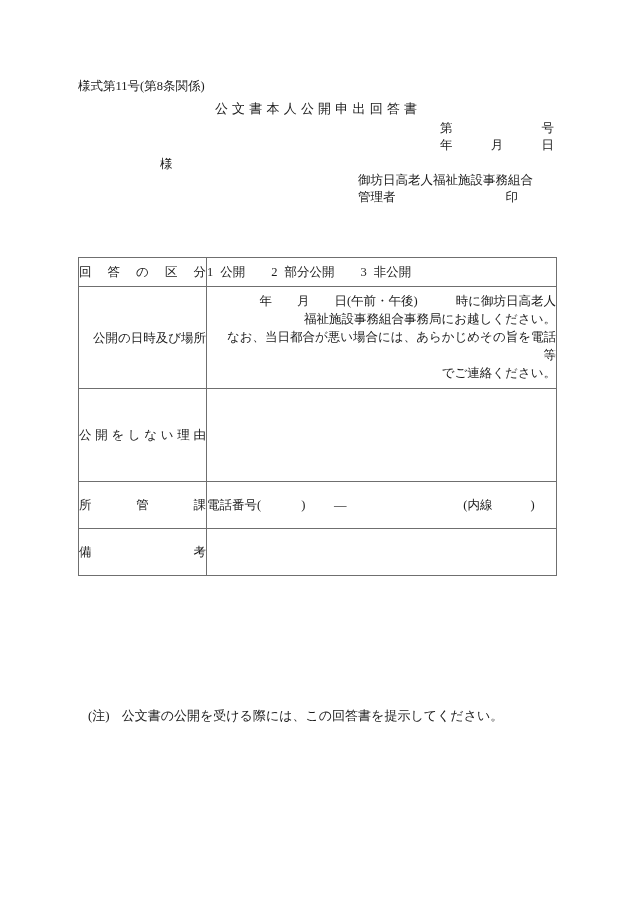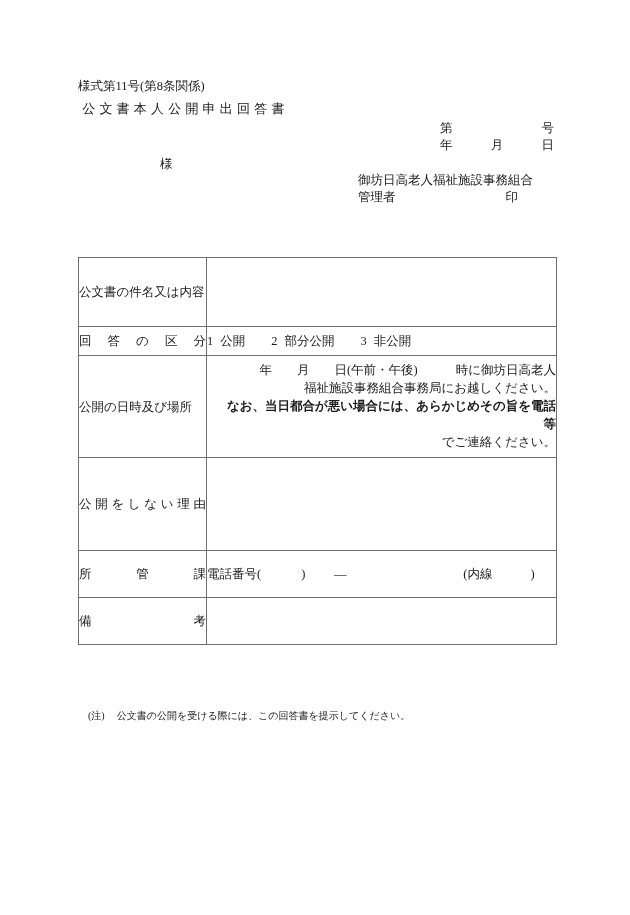--- a/index.html
+++ b/index.html
@@ -30,21 +30,21 @@
     top: 78px;
     font-size: 12.5px;
     line-height: 16px;
     white-space: nowrap;
   }
   .doc-title {
     position: absolute;
     left: 78px;
     top: 100px;
     width: 476px;
-    text-align: left;
+    text-align: center;
     font-size: 13px;
     line-height: 18px;
     letter-spacing: 4.2px;
     text-indent: 4.2px;
     white-space: nowrap;
   }
   .number-line {
     position: absolute;
     left: 440px;
     top: 120px;
@@ -147,39 +147,39 @@
   .opt-row {
     display: flex;
     white-space: nowrap;
   }
   .opt-row .opt { margin-right: 26px; }
   .opt-row .opt .num { margin-right: 7px; }
 
   .venue-body { padding: 5px 0 6px 0; text-align: right; }
   .venue-body p { margin: 0; }
   .venue-body .ind1 { text-indent: 0; }
-  .venue-body .ind2 { text-indent: 13px; font-weight: bold; }
+  .venue-body .ind2 { text-indent: 13px; }
   .venue-line1 .sp-a { display: inline-block; width: 52px; }
   .venue-line1 .sp-b { display: inline-block; width: 25px; }
   .venue-line1 .sp-c { display: inline-block; width: 25px; }
   .venue-line1 .sp-d { display: inline-block; width: 38px; }
 
   .tel-row { display: flex; white-space: nowrap; align-items: baseline; }
   .tel-row .tel-open { }
   .tel-row .gap-a { display: inline-block; width: 40px; }
   .tel-row .dash { display: inline-block; width: 70px; text-align: center; }
   .tel-row .gap-b { display: inline-block; width: 88px; }
   .tel-row .ext-gap { display: inline-block; width: 38px; }
 
   
   .footnote {
     position: absolute;
     left: 88px;
     top: 707px;
-    font-size: 10px;
+    font-size: 13px;
     line-height: 18px;
     white-space: nowrap;
   }
   .footnote .note-tag { margin-right: 12px; }
 </style>
 </head>
 <body>
 
 <div class="page">
 
@@ -204,28 +204,20 @@
   <div class="org-name">御坊日高老人福祉施設事務組合</div>
   <div class="org-role">
     <span>管理者</span>
     <span>印</span>
   </div>
 
 
   <table class="form-table">
     <tbody>
 
-      <tr>
-        <td class="label-cell" style="height:68px;">
-          <div class="lbl-plain">公文書の件名又は内容</div>
-        </td>
-        <td class="value-cell">
-          <div></div>
-        </td>
-      </tr>
 
       <tr>
         <td class="label-cell" style="height:28px;">
           <div class="lbl-spread">
             <span>回</span>
             <span>答</span>
             <span>の</span>
             <span>区</span>
             <span>分</span>
           </div>
@@ -233,21 +225,21 @@
         <td class="value-cell">
           <div class="opt-row">
             <span class="opt"><span class="num">1</span><span>公開</span></span>
             <span class="opt"><span class="num">2</span><span>部分公開</span></span>
             <span class="opt"><span class="num">3</span><span>非公開</span></span>
           </div>
         </td>
       </tr>
 
       <tr>
-        <td class="label-cell" style="height:70px;">
+        <td class="label-cell" style="height:70px;text-align:right;">
           <div class="lbl-plain">公開の日時及び場所</div>
         </td>
         <td class="value-cell">
           <div class="venue-body">
             <p class="ind1 venue-line1"><span class="sp-a"></span><span>年</span><span class="sp-b"></span><span>月</span><span class="sp-c"></span><span>日(午前・午後)</span><span class="sp-d"></span><span>時に御坊日高老人</span></p>
             <p class="ind1">福祉施設事務組合事務局にお越しください。</p>
             <p class="ind2">なお、当日都合が悪い場合には、あらかじめその旨を電話等</p>
             <p class="ind1">でご連絡ください。</p>
           </div>
         </td>

